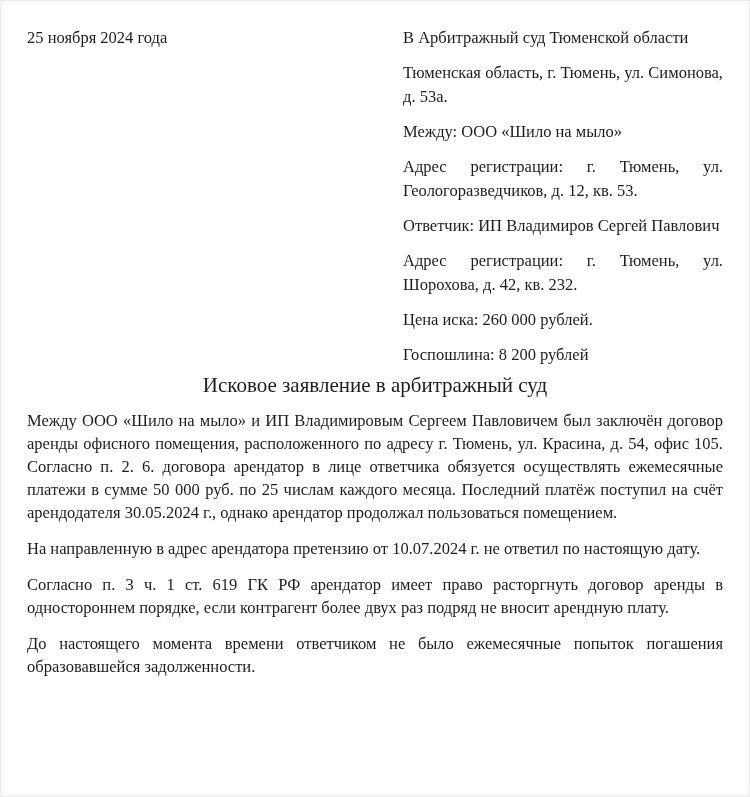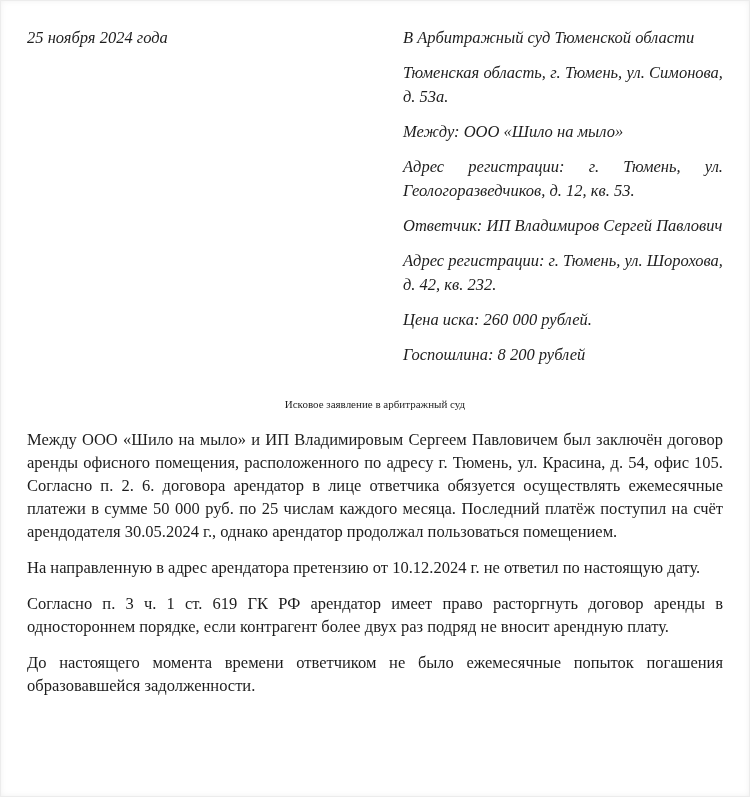--- a/index.html
+++ b/index.html
@@ -15,44 +15,43 @@
     box-shadow: inset 0 0 0 1px #ececec, inset 0 0 7px rgba(0,0,0,0.07);
     overflow: hidden;
     font-family: "Liberation Serif", "DejaVu Serif", serif;
     color: #1d1d1d;
     padding: 26px 27px 0 27px;
   }
   .doc-header {
     display: flex;
     justify-content: space-between;
     align-items: flex-start;
-    font-style: italic;
   }
   .date-line {
     font-size: 16.5px;
     line-height: 24px;
     white-space: nowrap;
   }
   .recipient-col {
     width: 320px;
     font-size: 16.5px;
     line-height: 24px;
   }
   .recipient-col p {
     text-align: justify;
     text-justify: inter-word;
     margin-bottom: 11px;
   }
   .recipient-col p:last-child { margin-bottom: 0; }
   .doc-title {
     text-align: center;
-    font-size: 11px;
+    font-size: 21px;
     font-weight: normal;
     line-height: 24px;
-    margin-top: 25px;
+    margin-top: 6px;
     margin-bottom: 12px;
   }
   .doc-body {
     font-size: 16.5px;
     line-height: 23px;
   }
   .doc-body p {
     text-align: justify;
     text-justify: inter-word;
     margin-bottom: 13px;
@@ -77,18 +76,18 @@
       <p>Адрес регистрации: г. Тюмень, ул. Шорохова, д. 42, кв. 232.</p>
       <p>Цена иска: 260 000 рублей.</p>
       <p>Госпошлина: 8 200 рублей</p>
     </div>
   </div>
 
   <h1 class="doc-title">Исковое заявление в арбитражный суд</h1>
 
   <div class="doc-body">
     <p>Между ООО «Шило на мыло» и ИП Владимировым Сергеем Павловичем был заключён договор аренды офисного помещения, расположенного по адресу г. Тюмень, ул. Красина, д. 54, офис 105. Согласно п. 2. 6. договора арендатор в лице ответчика обязуется осуществлять ежемесячные платежи в сумме 50 000 руб. по 25 числам каждого месяца. Последний платёж поступил на счёт арендодателя 30.05.2024 г., однако арендатор продолжал пользоваться помещением.</p>
-    <p>На направленную в адрес арендатора претензию от 10.12.2024 г. не ответил по настоящую дату.</p>
+    <p>На направленную в адрес арендатора претензию от 10.07.2024 г. не ответил по настоящую дату.</p>
     <p>Согласно п. 3 ч. 1 ст. 619 ГК РФ арендатор имеет право расторгнуть договор аренды в одностороннем порядке, если контрагент более двух раз подряд не вносит арендную плату.</p>
     <p>До настоящего момента времени ответчиком не было ежемесячные попыток погашения образовавшейся задолженности.</p>
   </div>
 
 </div>
 
 </body></html>

